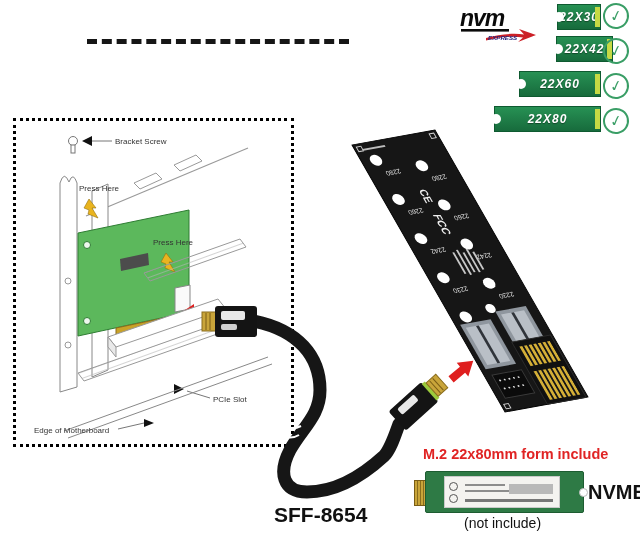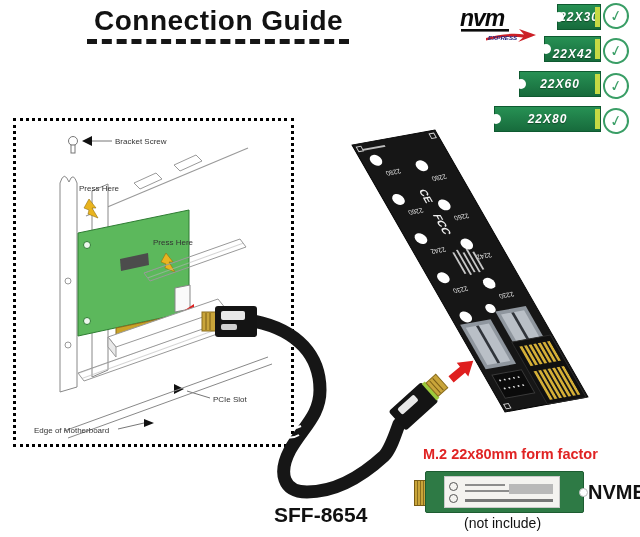--- a/index.html
+++ b/index.html
@@ -52,36 +52,35 @@
   .ssd .sticker{position:absolute;left:30px;top:8px;width:116px;height:32px;background:#f4f3f0;border:1px solid #c9c9c9;box-sizing:border-box;}
   .ssd .logo-circ{position:absolute;width:9px;height:9px;border:1.5px solid #555;border-radius:50%;box-sizing:border-box;}
   .ssd .tline{position:absolute;height:2px;background:#8d8d8d;}
   .ssd .rnotch{position:absolute;left:165px;top:20px;width:9px;height:9px;border-radius:50%;background:#fff;border:1px solid #bbb;box-sizing:border-box;}
 </style>
 </head>
 <body>
 
 <div id="canvas">
 
-  <div class="abs title">Connection Guide</div>
   <div class="abs title-underline"></div>
 
   <svg class="abs nvm-logo" viewBox="0 0 90 42">
     <text x="2" y="22" font-size="23" font-weight="bold" font-style="italic" letter-spacing="-1" fill="#0a0a0a">nvm</text>
     <rect x="3" y="25" width="48" height="2.6" fill="#0a0a0a"></rect>
     <path d="M28,34 C42,30 56,29 66,30.5 L61,25 L78,31 L60,38 L65,33.5 C54,32 42,33 28,36.5 Z" fill="#cc2027"></path>
     <text x="30" y="35.6" font-size="6.2" font-weight="bold" font-style="italic" fill="#26247b">EXPRESS</text>
   </svg>
 
   <div class="abs m2bar" style="left:557px;top:4px;width:44px;">
     <span class="edge"></span>
     <span class="notch"></span>
     <span class="lbl">22X30</span>
   </div>
-  <div class="abs m2bar" style="left:544px;top:36px;width:57px;align-items:flex-end;">
+  <div class="abs m2bar" style="left:556px;top:36px;width:57px;">
     <span class="edge"></span>
     <span class="notch"></span>
     <span class="lbl">22X42</span>
   </div>
   <div class="abs m2bar" style="left:519px;top:71px;width:82px;">
     <span class="edge"></span>
     <span class="notch"></span>
     <span class="lbl">22X60</span>
   </div>
   <div class="abs m2bar" style="left:494px;top:106px;width:107px;text-align:right;">
@@ -260,21 +259,21 @@
       <line x1="27" y1="-8" x2="27" y2="8" stroke="#7a5d15"></line>
       <line x1="31" y1="-8" x2="31" y2="8" stroke="#7a5d15"></line>
     </g>
 
     <g transform="translate(461,371) rotate(-40)">
       <polygon points="16,0 2,-9 2,-4 -13,-4 -13,4 2,4 2,9" fill="#df1f1f"></polygon>
     </g>
   </svg>
 
   <div class="abs sff-label">SFF-8654</div>
-  <div class="abs ff-label">M.2 22x80mm form factor</div>
+  <div class="abs ff-label">M.2 22x80mm form include</div>
   <div class="abs nvme-label">NVME</div>
   <div class="abs note-label">(not include)</div>
 
   <div class="abs ssd">
     <div class="conn"></div>
     <div class="pcb"></div>
     <div class="sticker">
       <div class="logo-circ" style="left:4px;top:5px;"></div>
       <div class="logo-circ" style="left:4px;top:17px;"></div>
       <div class="tline" style="left:20px;top:7px;width:40px;"></div>

